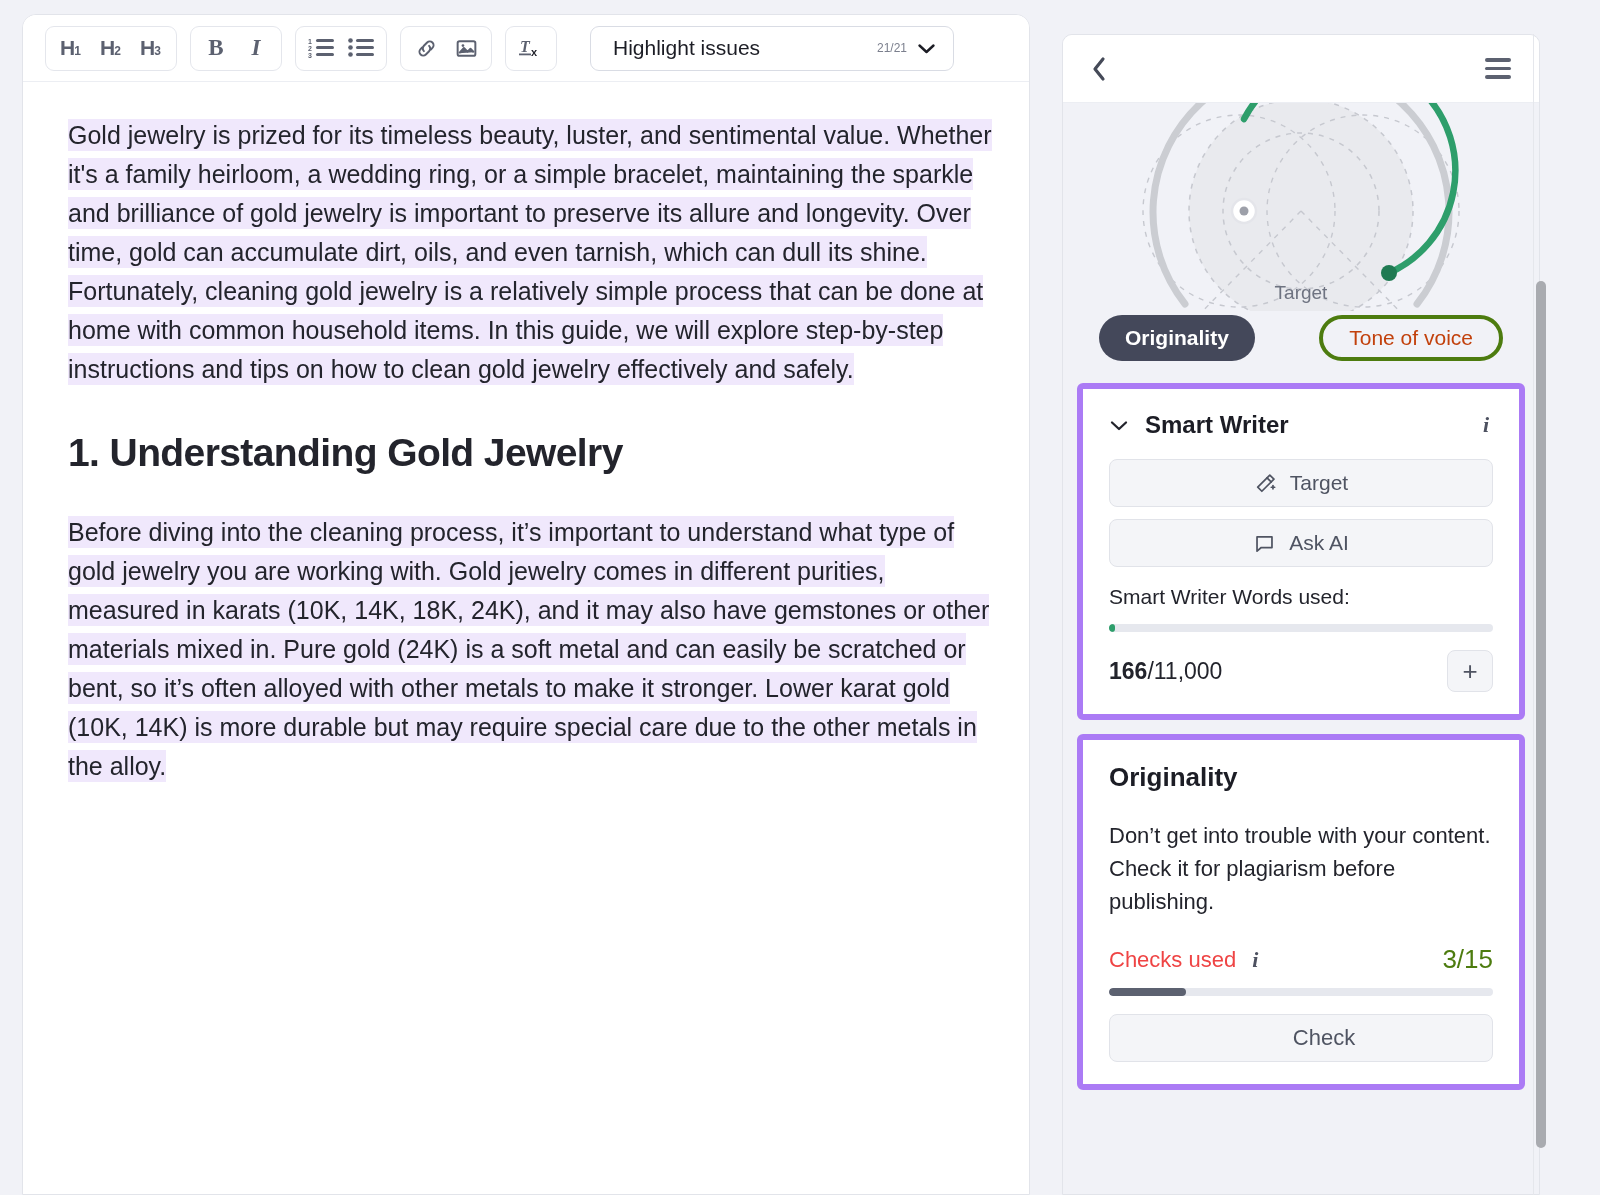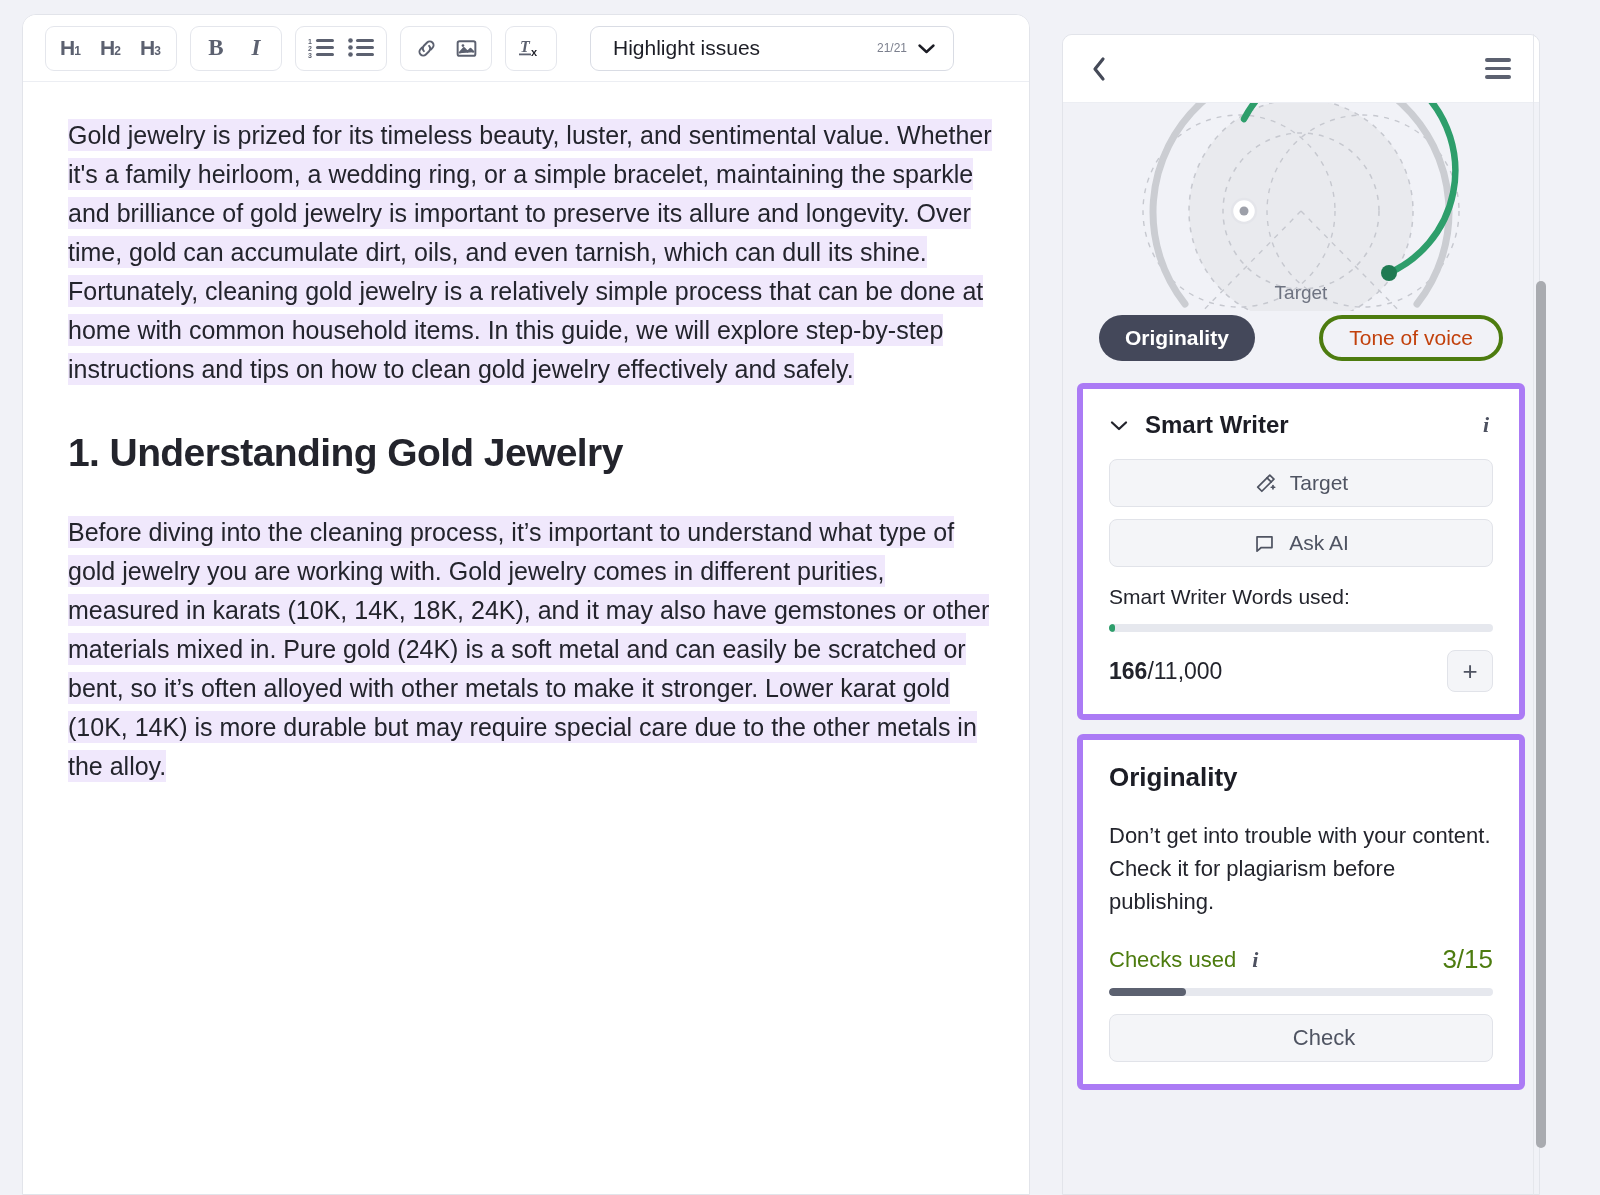--- a/index.html
+++ b/index.html
@@ -203,21 +203,21 @@
     line-height: 1;
   }
 
   .orig-title { font-size: 26px; font-weight: 700; color: #1c1d25; margin-bottom: 26px; }
   .orig-desc { font-size: 22px; line-height: 33px; color: #23242c; margin-bottom: 26px; }
   .checks-row {
     display: flex; align-items: center; justify-content: space-between;
     margin-bottom: 13px;
   }
   .checks-left { display: flex; align-items: center; gap: 12px; }
-  .checks-lbl { font-size: 22px; color: #4d7c0f; }
+  .checks-lbl { font-size: 22px; color: #ef4444; }
   .checks-val { font-size: 26px; color: #4d7c0f; }
   .check-btn {
     width: 100%; height: 48px;
     border: 1px solid #e1e3e9; border-radius: 8px;
     background: #f4f5f8;
     display: flex; align-items: center; justify-content: center;
     font-size: 22px; color: #4f5462; cursor: pointer; padding-left: 46px;
   }
 
   

